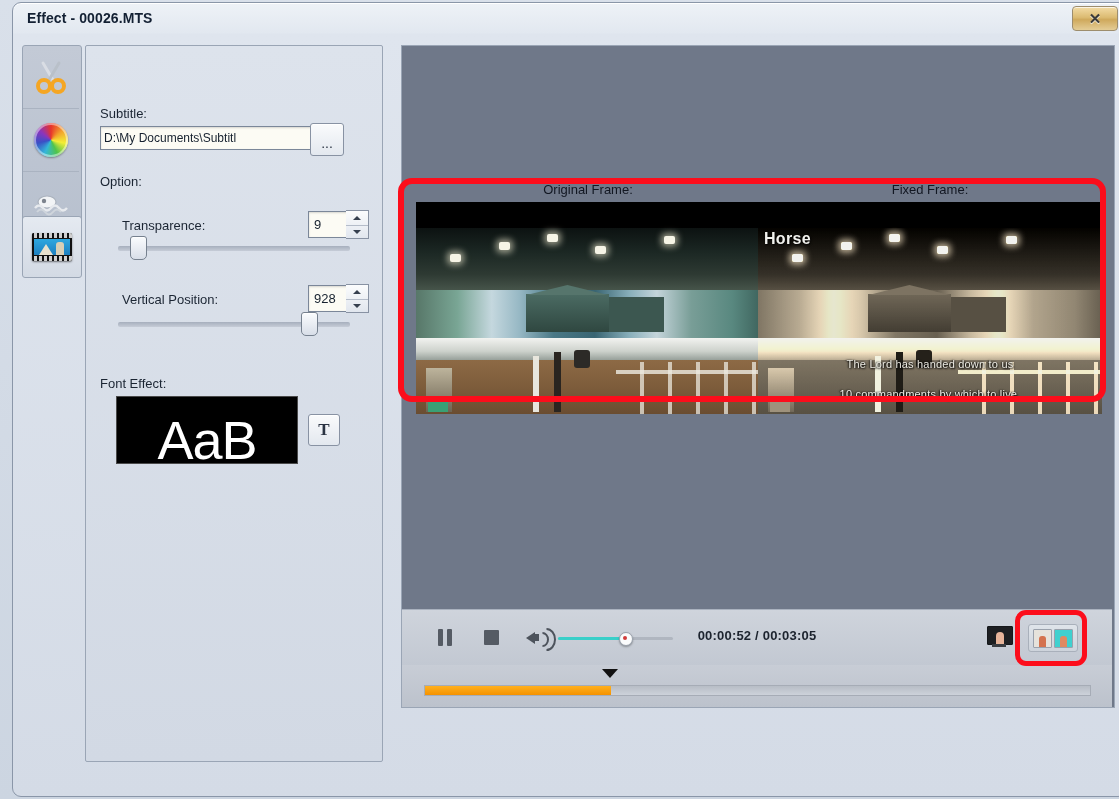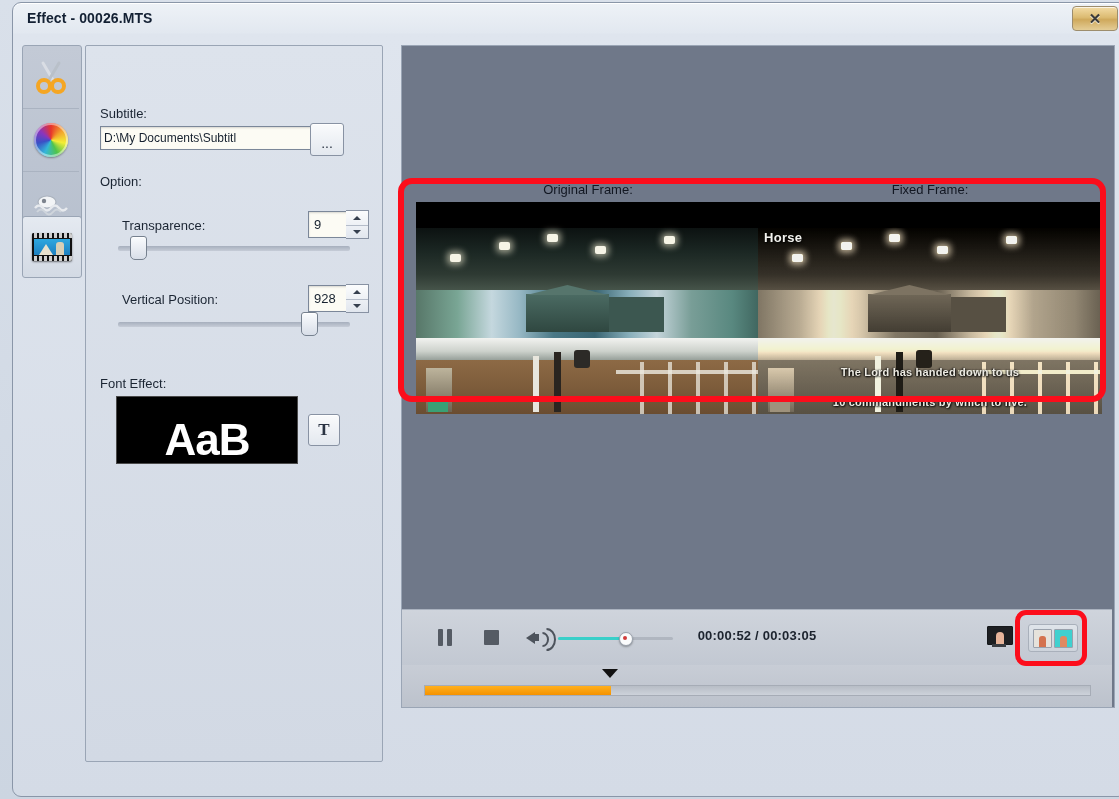--- a/index.html
+++ b/index.html
@@ -169,21 +169,21 @@
     content:"";position:absolute;left:3px;top:14px;width:7px;height:0;
     border-left:4px solid transparent;border-right:4px solid transparent;
   }
 
   .fontprev{
     position:absolute;left:30px;top:350px;width:180px;height:66px;
     background:#000;border:1px solid #4a4a4a;
     display:flex;align-items:center;justify-content:center;
   }
   .fontprev span{
-    font-size:44px;font-weight:bold;color:#fff;letter-spacing:-1px;
+    font-size:54px;font-weight:normal;color:#fff;letter-spacing:-1px;
     font-family:"Liberation Sans",sans-serif;line-height:1;margin-top:20px;
   }
   .tbtn{
     position:absolute;left:222px;top:368px;width:30px;height:30px;
     background:linear-gradient(#fafbfc,#e3e8ef);border:1px solid #8892a3;border-radius:3px;
     display:flex;align-items:center;justify-content:center;cursor:pointer;
     box-shadow:inset 0 1px 0 #fff;
   }
   .tbtn span{font-family:"Liberation Serif",serif;font-size:17px;font-weight:bold;color:#2b3443;}
 
@@ -272,27 +272,27 @@
   }
   .orig .rider{
     position:absolute;left:46%;top:148px;width:16px;height:18px;background:#2c2a27;border-radius:3px;
   }
   .lamp{position:absolute;width:11px;height:8px;background:#f6f4e6;border-radius:2px;box-shadow:0 0 6px 3px rgba(255,250,220,.55);}
 
   
   .fixed-wrap{position:absolute;left:0;top:0;width:100%;height:100%;}
   .fixed-wrap .vid{filter:grayscale(1) sepia(.55) contrast(1.15) brightness(.95);}
   .wm{
-    position:absolute;left:6px;top:28px;font-size:13px;font-weight:bold;color:#f2f2ee;
+    position:absolute;left:6px;top:28px;font-size:16px;font-weight:bold;color:#f2f2ee;
     text-shadow:1px 1px 2px rgba(0,0,0,.9);letter-spacing:.3px;
   }
   .sub1,.sub2{
     position:absolute;left:0;width:100%;text-align:center;
-    font-size:11px;font-weight:bold;color:#eceae2;
-    text-shadow:1px 1px 2px #000,-1px 0 2px #000;letter-spacing:.2px;margin-top:8px;
+    font-size:11px;font-weight:normal;color:#eceae2;
+    text-shadow:1px 1px 2px #000,-1px 0 2px #000;letter-spacing:.2px;
   }
   .sub1{top:156px;} .sub2{top:186px;}
 
   
   .ring{
     position:absolute;border:6px solid #fc0d1b;border-radius:14px;pointer-events:none;
   }
   .ring-frames{left:398px;top:178px;width:696px;height:212px;}
   .ring-toggle{left:1015px;top:610px;width:62px;height:46px;border-width:5px;border-radius:11px;}
 

